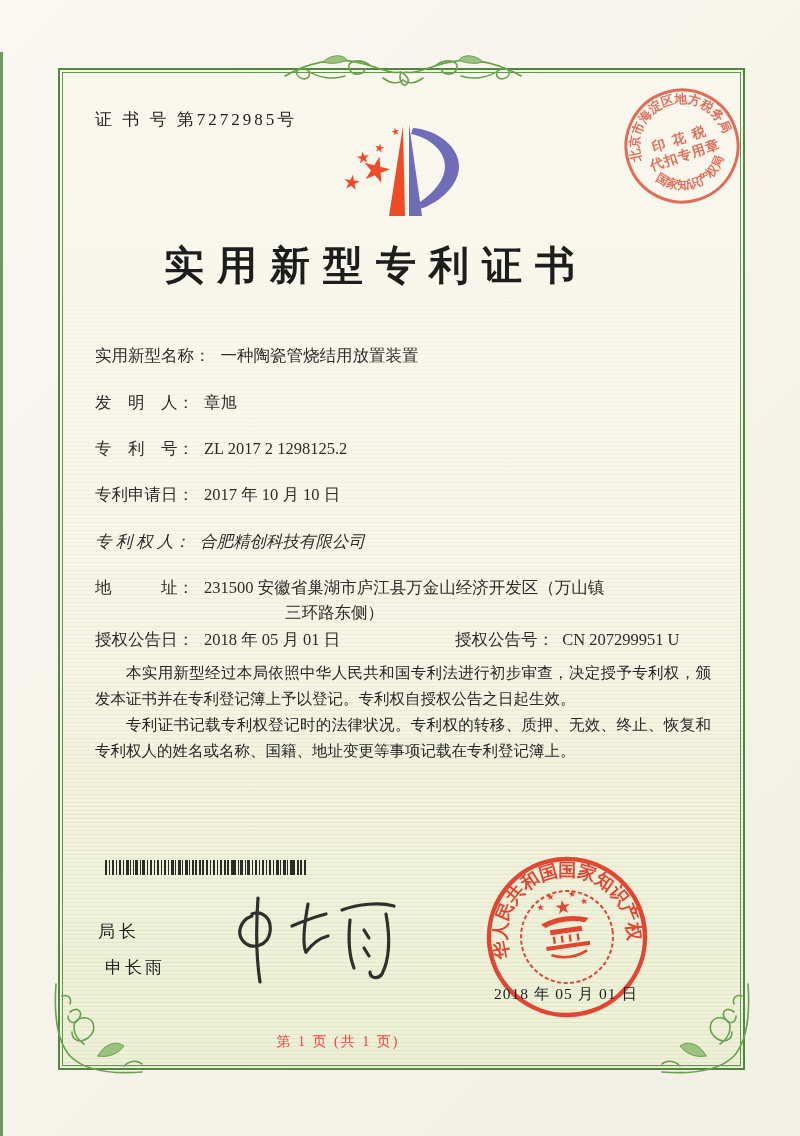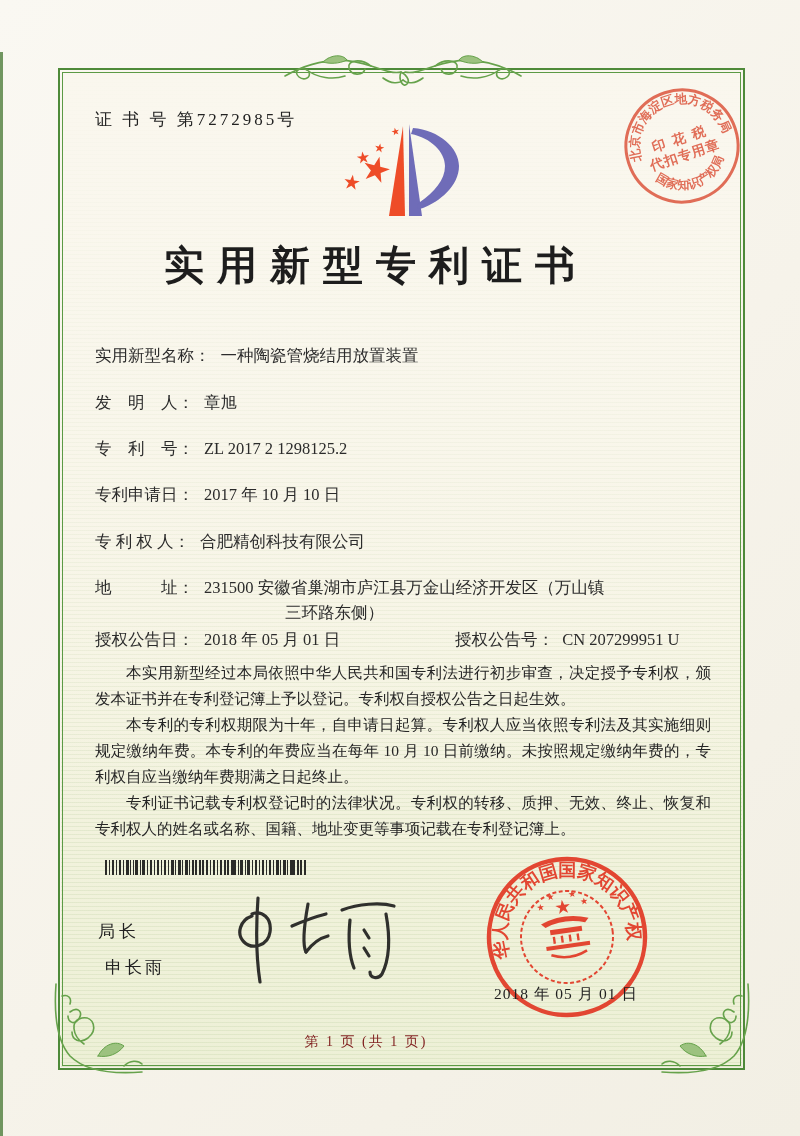--- a/index.html
+++ b/index.html
@@ -43,21 +43,21 @@
       repeating-linear-gradient(90deg,#2b2b28 0 1.5px,rgba(0,0,0,0) 1.5px 3.5px),
       repeating-linear-gradient(90deg,#2b2b28 0 1px,rgba(0,0,0,0) 1px 7.5px);}
   .signer-title{left:98px;top:920px;font-size:17px;letter-spacing:4px;color:#222;z-index:4;}
   .signer-name{left:105px;top:956px;font-size:17px;letter-spacing:3px;color:#222;z-index:4;}
   .signature{left:222px;top:886px;z-index:5;}
   
   .seal{left:481px;top:851px;width:172px;height:172px;z-index:4;transform:rotate(-8deg);opacity:.93;}
   .seal-date{left:494px;top:984px;width:150px;font-size:15.5px;letter-spacing:1px;color:#1f1f1f;z-index:5;}
   
   .stamp{left:622px;top:86px;width:120px;height:120px;z-index:5;transform:rotate(-18deg);opacity:.88;}
-  .footer{left:0;top:1033px;width:676px;text-align:center;font-size:14px;letter-spacing:2px;color:#7f1d1d;z-index:4;padding-left:28px;}
+  .footer{left:0;top:1033px;width:676px;text-align:center;font-size:14px;letter-spacing:2px;color:#ef4444;z-index:4;}
   svg text{font-family:"Liberation Serif","DejaVu Serif",serif;}
 </style>
 </head>
 <body>
 
 <div class="abs edge-strip"></div>
 <div class="abs interior"></div>
 <div class="abs frame"></div>
 
 <svg class="abs ornament" style="left:283px;top:50px;" width="240" height="48" viewBox="0 0 240 48">
@@ -118,38 +118,37 @@
 </div>
 <div class="field-row" style="top:392px;">
   <span class="field-label">发　明　人：</span><span class="field-value">章旭</span>
 </div>
 <div class="field-row" style="top:438px;">
   <span class="field-label">专　利　号：</span><span class="field-value">ZL 2017 2 1298125.2</span>
 </div>
 <div class="field-row" style="top:484px;">
   <span class="field-label">专利申请日：</span><span class="field-value">2017 年 10 月 10 日</span>
 </div>
-<div class="field-row" style="top:531px;">
+<div class="field-row" style="top:531px;font-style:italic;">
   <span class="field-label">专 利 权 人：</span><span class="field-value">合肥精创科技有限公司</span>
 </div>
 <div class="field-row" style="top:577px;">
   <span class="field-label">地　　　址：</span><span class="field-value">231500 安徽省巢湖市庐江县万金山经济开发区（万山镇</span>
   <span class="addr-line2">三环路东侧）</span>
 </div>
 <div class="field-row" style="top:629px;">
   <span class="field-label">授权公告日：</span><span class="field-value">2018 年 05 月 01 日</span>
   <span class="grant-no">
     <span>授权公告号：</span>
     <span style="margin-left:4px;">CN 207299951 U</span>
   </span>
 </div>
 
 <div class="abs body-text">
   <p>本实用新型经过本局依照中华人民共和国专利法进行初步审查，决定授予专利权，颁发本证书并在专利登记簿上予以登记。专利权自授权公告之日起生效。</p>
-  <p>本专利的专利权期限为十年，自申请日起算。专利权人应当依照专利法及其实施细则规定缴纳年费。本专利的年费应当在每年 10 月 10 日前缴纳。未按照规定缴纳年费的，专利权自应当缴纳年费期满之日起终止。</p>
   <p>专利证书记载专利权登记时的法律状况。专利权的转移、质押、无效、终止、恢复和专利权人的姓名或名称、国籍、地址变更等事项记载在专利登记簿上。</p>
 </div>
 
 <div class="abs barcode"></div>
 
 <div class="abs signer-title">局长</div>
 <div class="abs signer-name">申长雨</div>
 
 <svg class="abs signature" width="190" height="102" viewBox="0 0 190 102">
   <g fill="none" stroke="#161616" stroke-width="3.2" stroke-linecap="round" opacity=".88">

